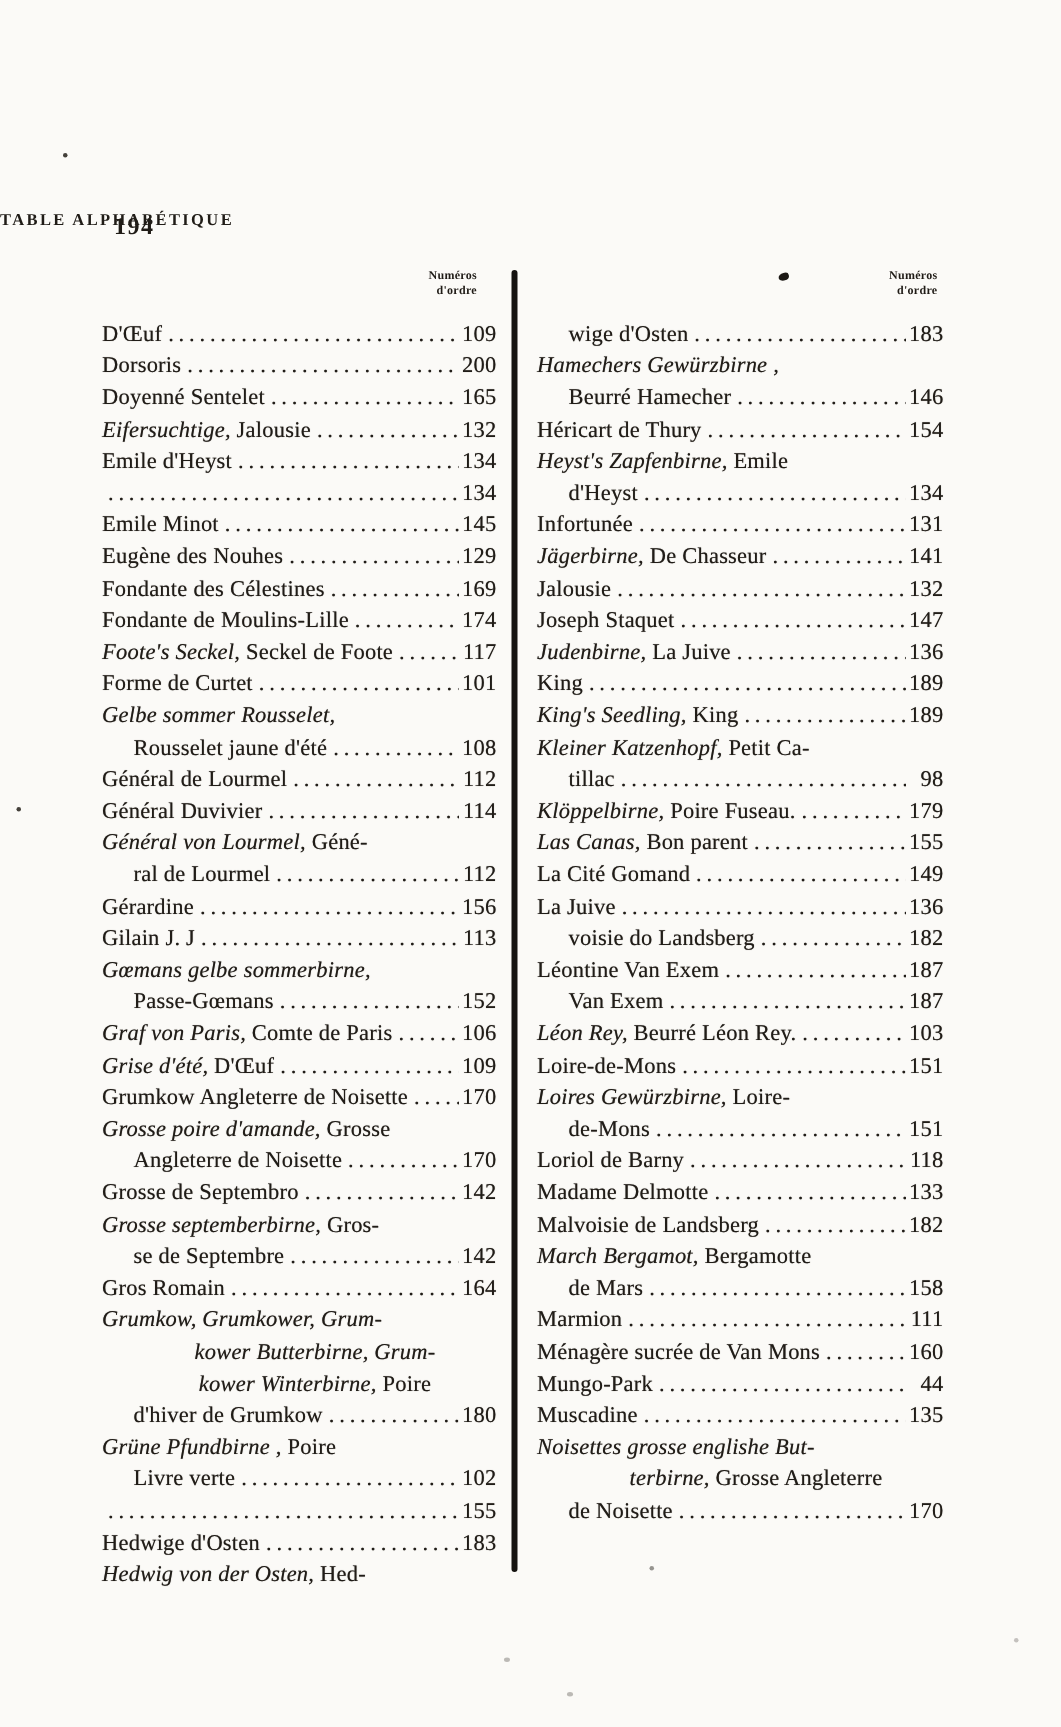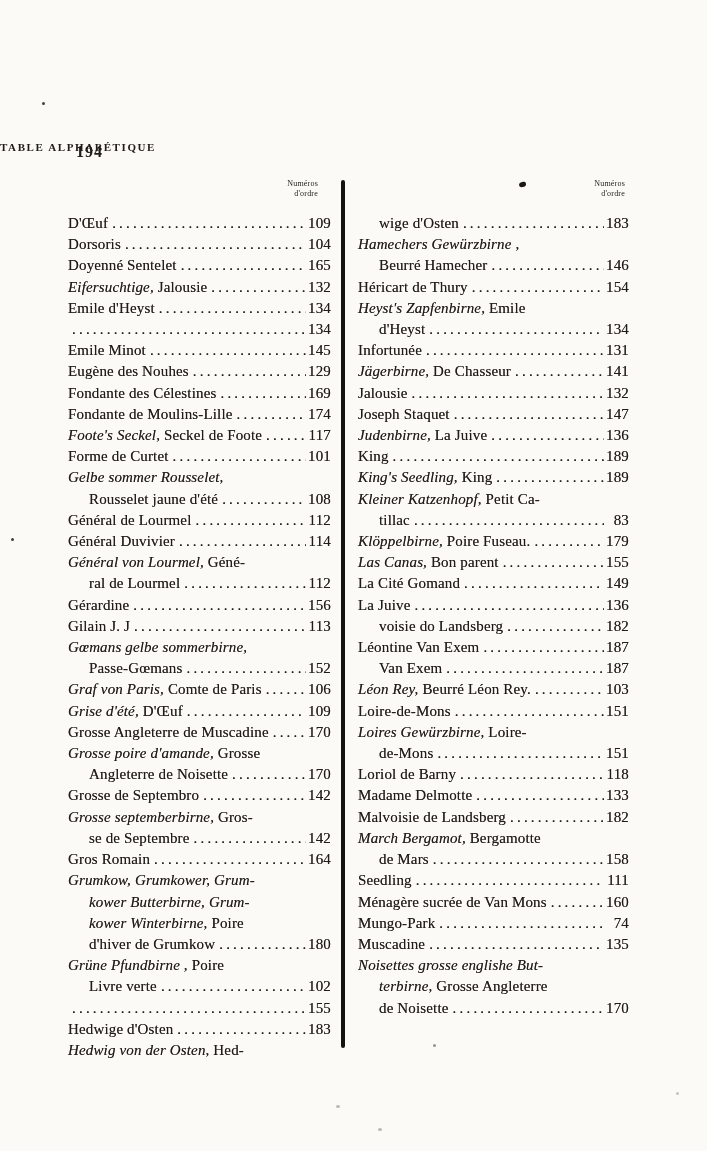--- a/index.html
+++ b/index.html
@@ -16,40 +16,40 @@
     position:absolute; left:76px; top:143px;
     font-size:16px; font-weight:bold; letter-spacing:1px;
   }
   .page-title {
     position:absolute; left:0; top:141px; width:672px;
     text-align:left; font-size:11px; font-weight:bold;
     letter-spacing:1.6px;
   }
   .order-header {
     position:absolute; top:179px; width:70px;
-    font-size:8px; font-weight:normal; line-height:9.5px;
+    font-size:8px; font-weight:bold; line-height:9.5px;
     text-align:right; letter-spacing:0.2px;
   }
   .order-header.left  { left:248px; }
   .order-header.right { left:555px; }
   
   .divider {
     position:absolute; left:341px; top:180px;
     width:3.5px; height:868px; background:#151310; border-radius:2px;
   }
   
   .col {
     position:absolute; top:213px;
     font-size:15px; line-height:21.2px; letter-spacing:0.15px;
     text-shadow:0 0 0.5px rgba(32,28,23,0.65);
   }
   .col.left  { left:68px;  width:263px; }
   .col.right { left:358px; width:271px; }
   .line { display:flex; align-items:baseline; }
-  .line.cont { padding-left:21px; }
+  .line.cont { padding-left:21px;justify-content:center; }
   .txt { flex:0 0 auto; }
   .txt span { white-space:pre; }
   .txt .it { font-style:italic;margin-top:24px; }
   .leader {
     flex:1 1 auto; min-width:2px; overflow:hidden;
     white-space:nowrap; letter-spacing:3.2px;
     padding-left:4px; padding-right:2px;
   }
   .num { flex:0 0 auto; min-width:25px; text-align:right; }
   
@@ -92,21 +92,21 @@
       <div class="line">
         <span class="txt"><span>D'Œuf</span></span>
         <span class="leader">......................................................................</span>
         <span class="num">109</span>
       </div>
     </div>
     <div>
       <div class="line">
         <span class="txt"><span>Dorsoris</span></span>
         <span class="leader">......................................................................</span>
-        <span class="num">104</span>
+        <span class="num">200</span>
       </div>
     </div>
     <div>
       <div class="line">
         <span class="txt"><span>Doyenné Sentelet</span></span>
         <span class="leader">......................................................................</span>
         <span class="num">165</span>
       </div>
     </div>
     <div>
@@ -238,21 +238,21 @@
     </div>
     <div>
       <div class="line">
         <span class="txt"><span class="it">Grise d'été,</span><span> D'Œuf</span></span>
         <span class="leader">......................................................................</span>
         <span class="num">109</span>
       </div>
     </div>
     <div>
       <div class="line">
-        <span class="txt"><span>Grosse Angleterre de Muscadine</span></span>
+        <span class="txt"><span>Grumkow Angleterre de Noisette</span></span>
         <span class="leader">......................................................................</span>
         <span class="num">170</span>
       </div>
     </div>
     <div>
       <div class="line">
         <span class="txt"><span class="it">Grosse poire d'amande,</span><span> Grosse</span></span>
       </div>
       <div class="line cont">
         <span class="txt"><span>Angleterre de Noisette</span></span>
@@ -413,21 +413,21 @@
         <span class="num">189</span>
       </div>
     </div>
     <div>
       <div class="line">
         <span class="txt"><span class="it">Kleiner Katzenhopf,</span><span> Petit Ca-</span></span>
       </div>
       <div class="line cont">
         <span class="txt"><span>tillac</span></span>
         <span class="leader">......................................................................</span>
-        <span class="num">83</span>
+        <span class="num">98</span>
       </div>
     </div>
     <div>
       <div class="line">
         <span class="txt"><span class="it">Klöppelbirne,</span><span> Poire Fuseau.</span></span>
         <span class="leader">......................................................................</span>
         <span class="num">179</span>
       </div>
     </div>
     <div>
@@ -522,37 +522,37 @@
         <span class="txt"><span class="it">March Bergamot,</span><span> Bergamotte</span></span>
       </div>
       <div class="line cont">
         <span class="txt"><span>de Mars</span></span>
         <span class="leader">......................................................................</span>
         <span class="num">158</span>
       </div>
     </div>
     <div>
       <div class="line">
-        <span class="txt"><span>Seedling</span></span>
+        <span class="txt"><span>Marmion</span></span>
         <span class="leader">......................................................................</span>
         <span class="num">111</span>
       </div>
     </div>
     <div>
       <div class="line">
         <span class="txt"><span>Ménagère sucrée de Van Mons</span></span>
         <span class="leader">......................................................................</span>
         <span class="num">160</span>
       </div>
     </div>
     <div>
       <div class="line">
         <span class="txt"><span>Mungo-Park</span></span>
         <span class="leader">......................................................................</span>
-        <span class="num">74</span>
+        <span class="num">44</span>
       </div>
     </div>
     <div>
       <div class="line">
         <span class="txt"><span>Muscadine</span></span>
         <span class="leader">......................................................................</span>
         <span class="num">135</span>
       </div>
     </div>
     <div>

